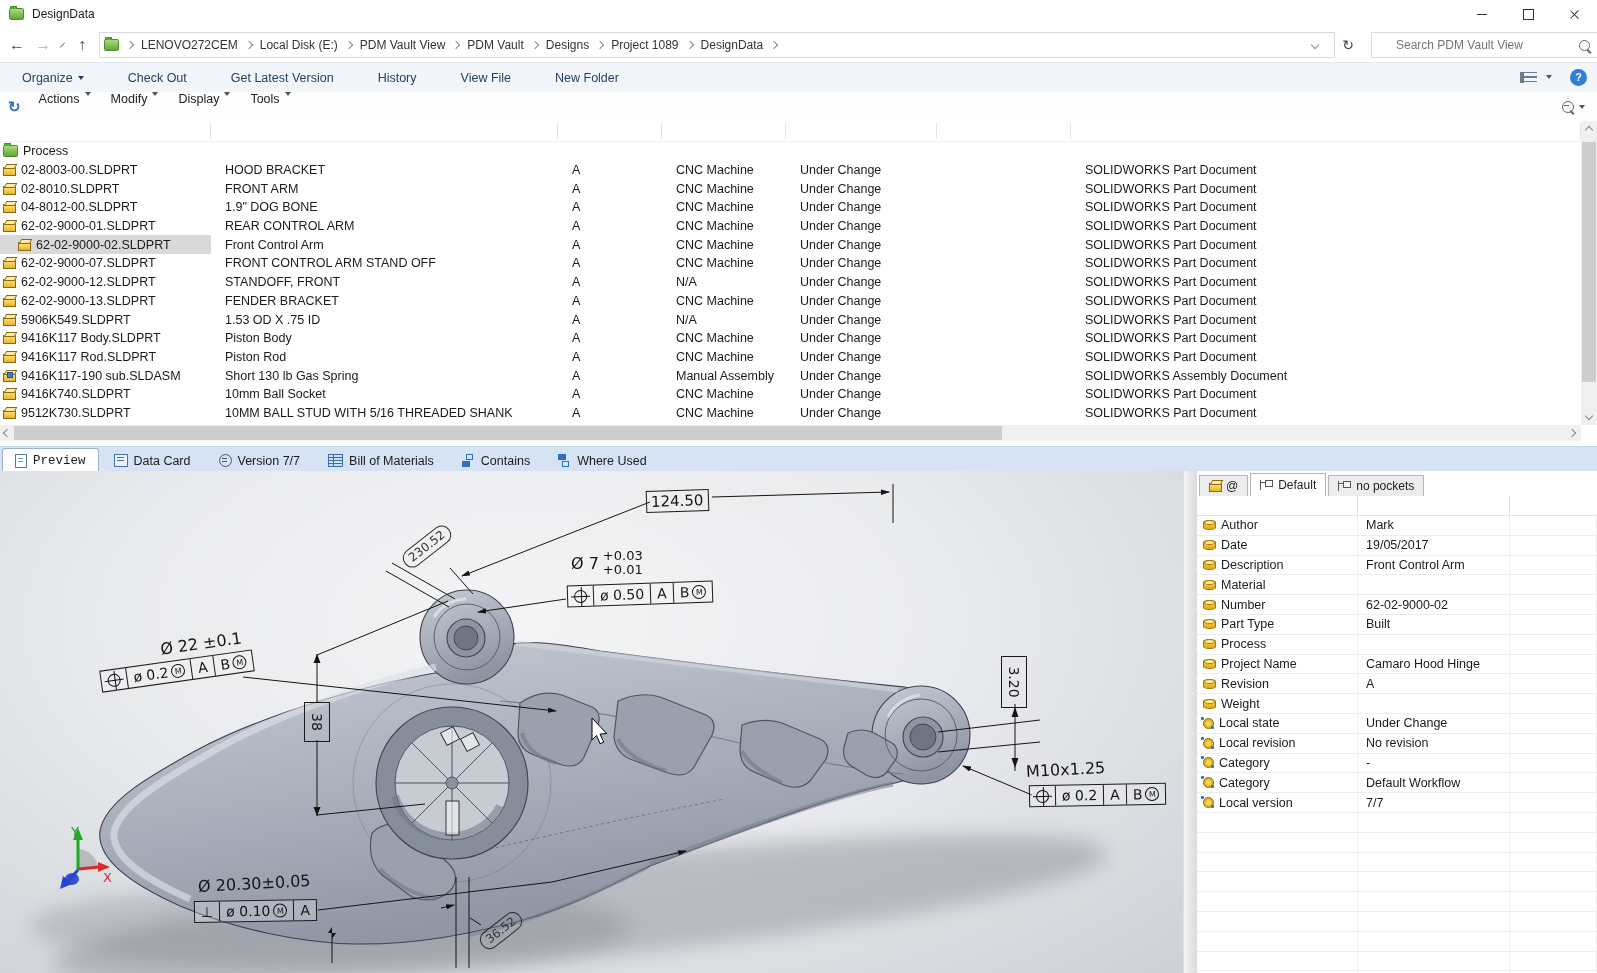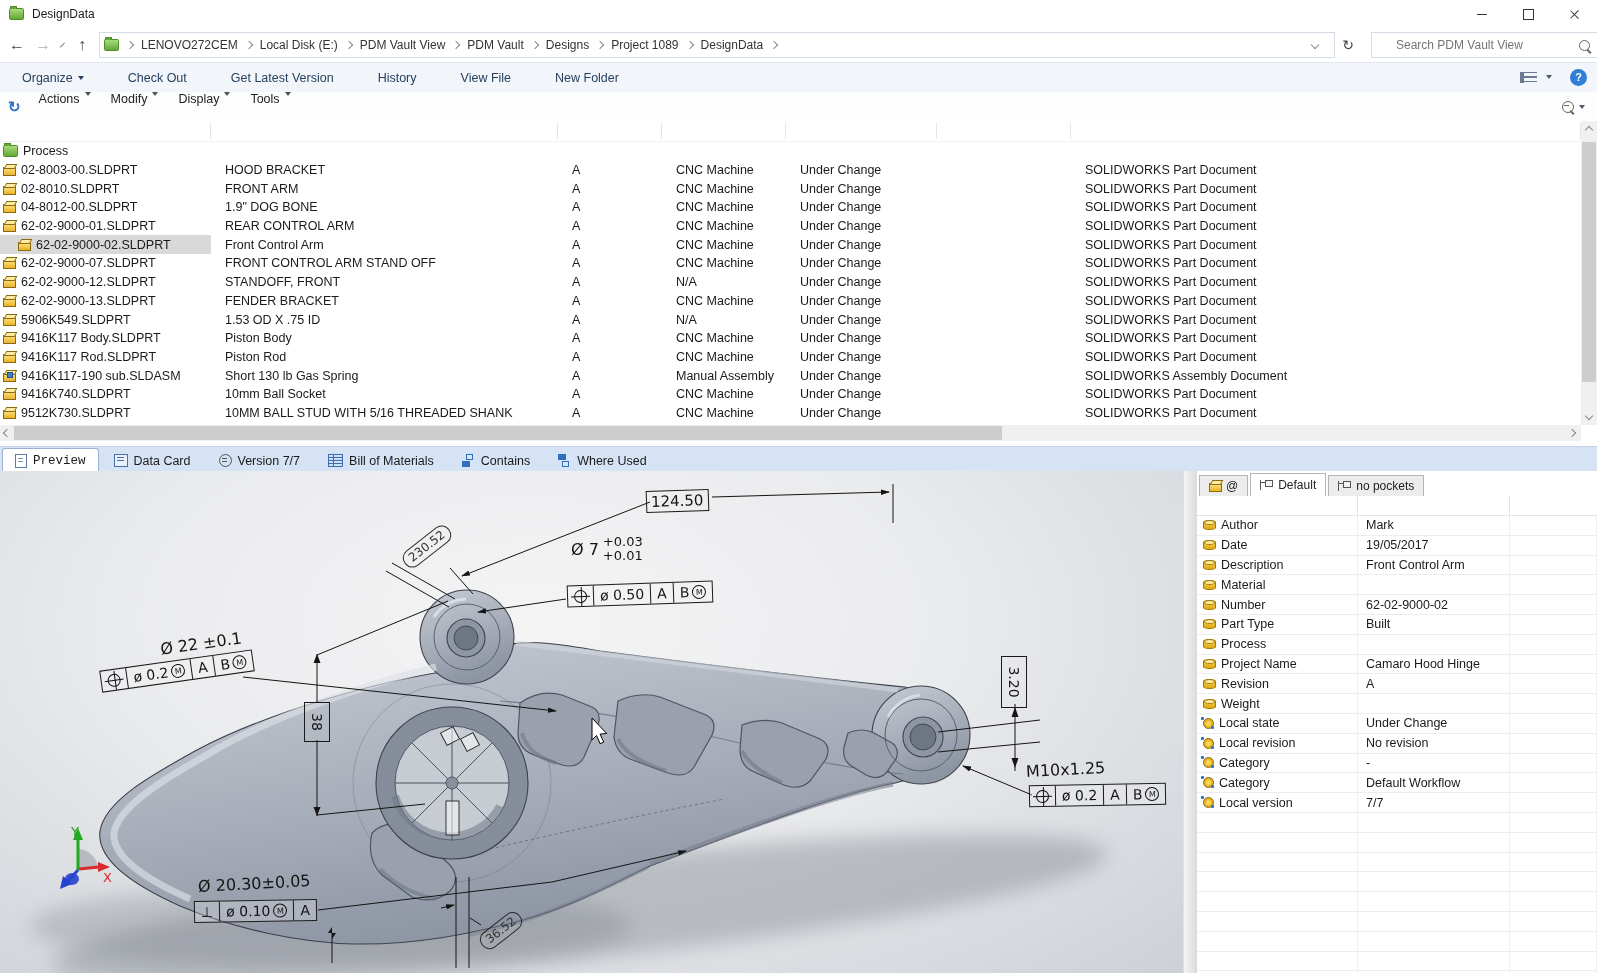--- a/index.html
+++ b/index.html
@@ -635,21 +635,21 @@
         <text x="71" y="365" font-size="13" fill="#18a018" font-family="DejaVu Sans">Y</text>
         <text x="103" y="411" font-size="13" fill="#d92b2b" font-family="DejaVu Sans">X</text>
       </g>
 
       <path d="M 592,247 l 0,22 l 4.5,-4.5 l 3.6,8.2 l 3.6,-1.6 l -3.6,-8 l 6.6,-0.6 Z" fill="#fff" stroke="#000" stroke-width="1"></path>
     </svg>
 
     <div class="anno dimbox" style="left:646px;top:19px;transform:rotate(-2deg)">124.50</div>
     <div class="anno rotlabel" style="left:399px;top:66px">230.52</div>
 
-    <div class="anno dimplain callout" style="left:571px;top:64px">
+    <div class="anno dimplain callout" style="left:571px;top:78px">
       <span>Ø 7</span>
       <span class="stack">
         <span>+0.03</span>
         <span>+0.01</span>
       </span>
     </div>
     <div class="anno gdt" style="left:567px;top:112px;transform:rotate(-2deg)">
       <span class="gcell">
           <span class="pos-sym"></span>
         </span>

